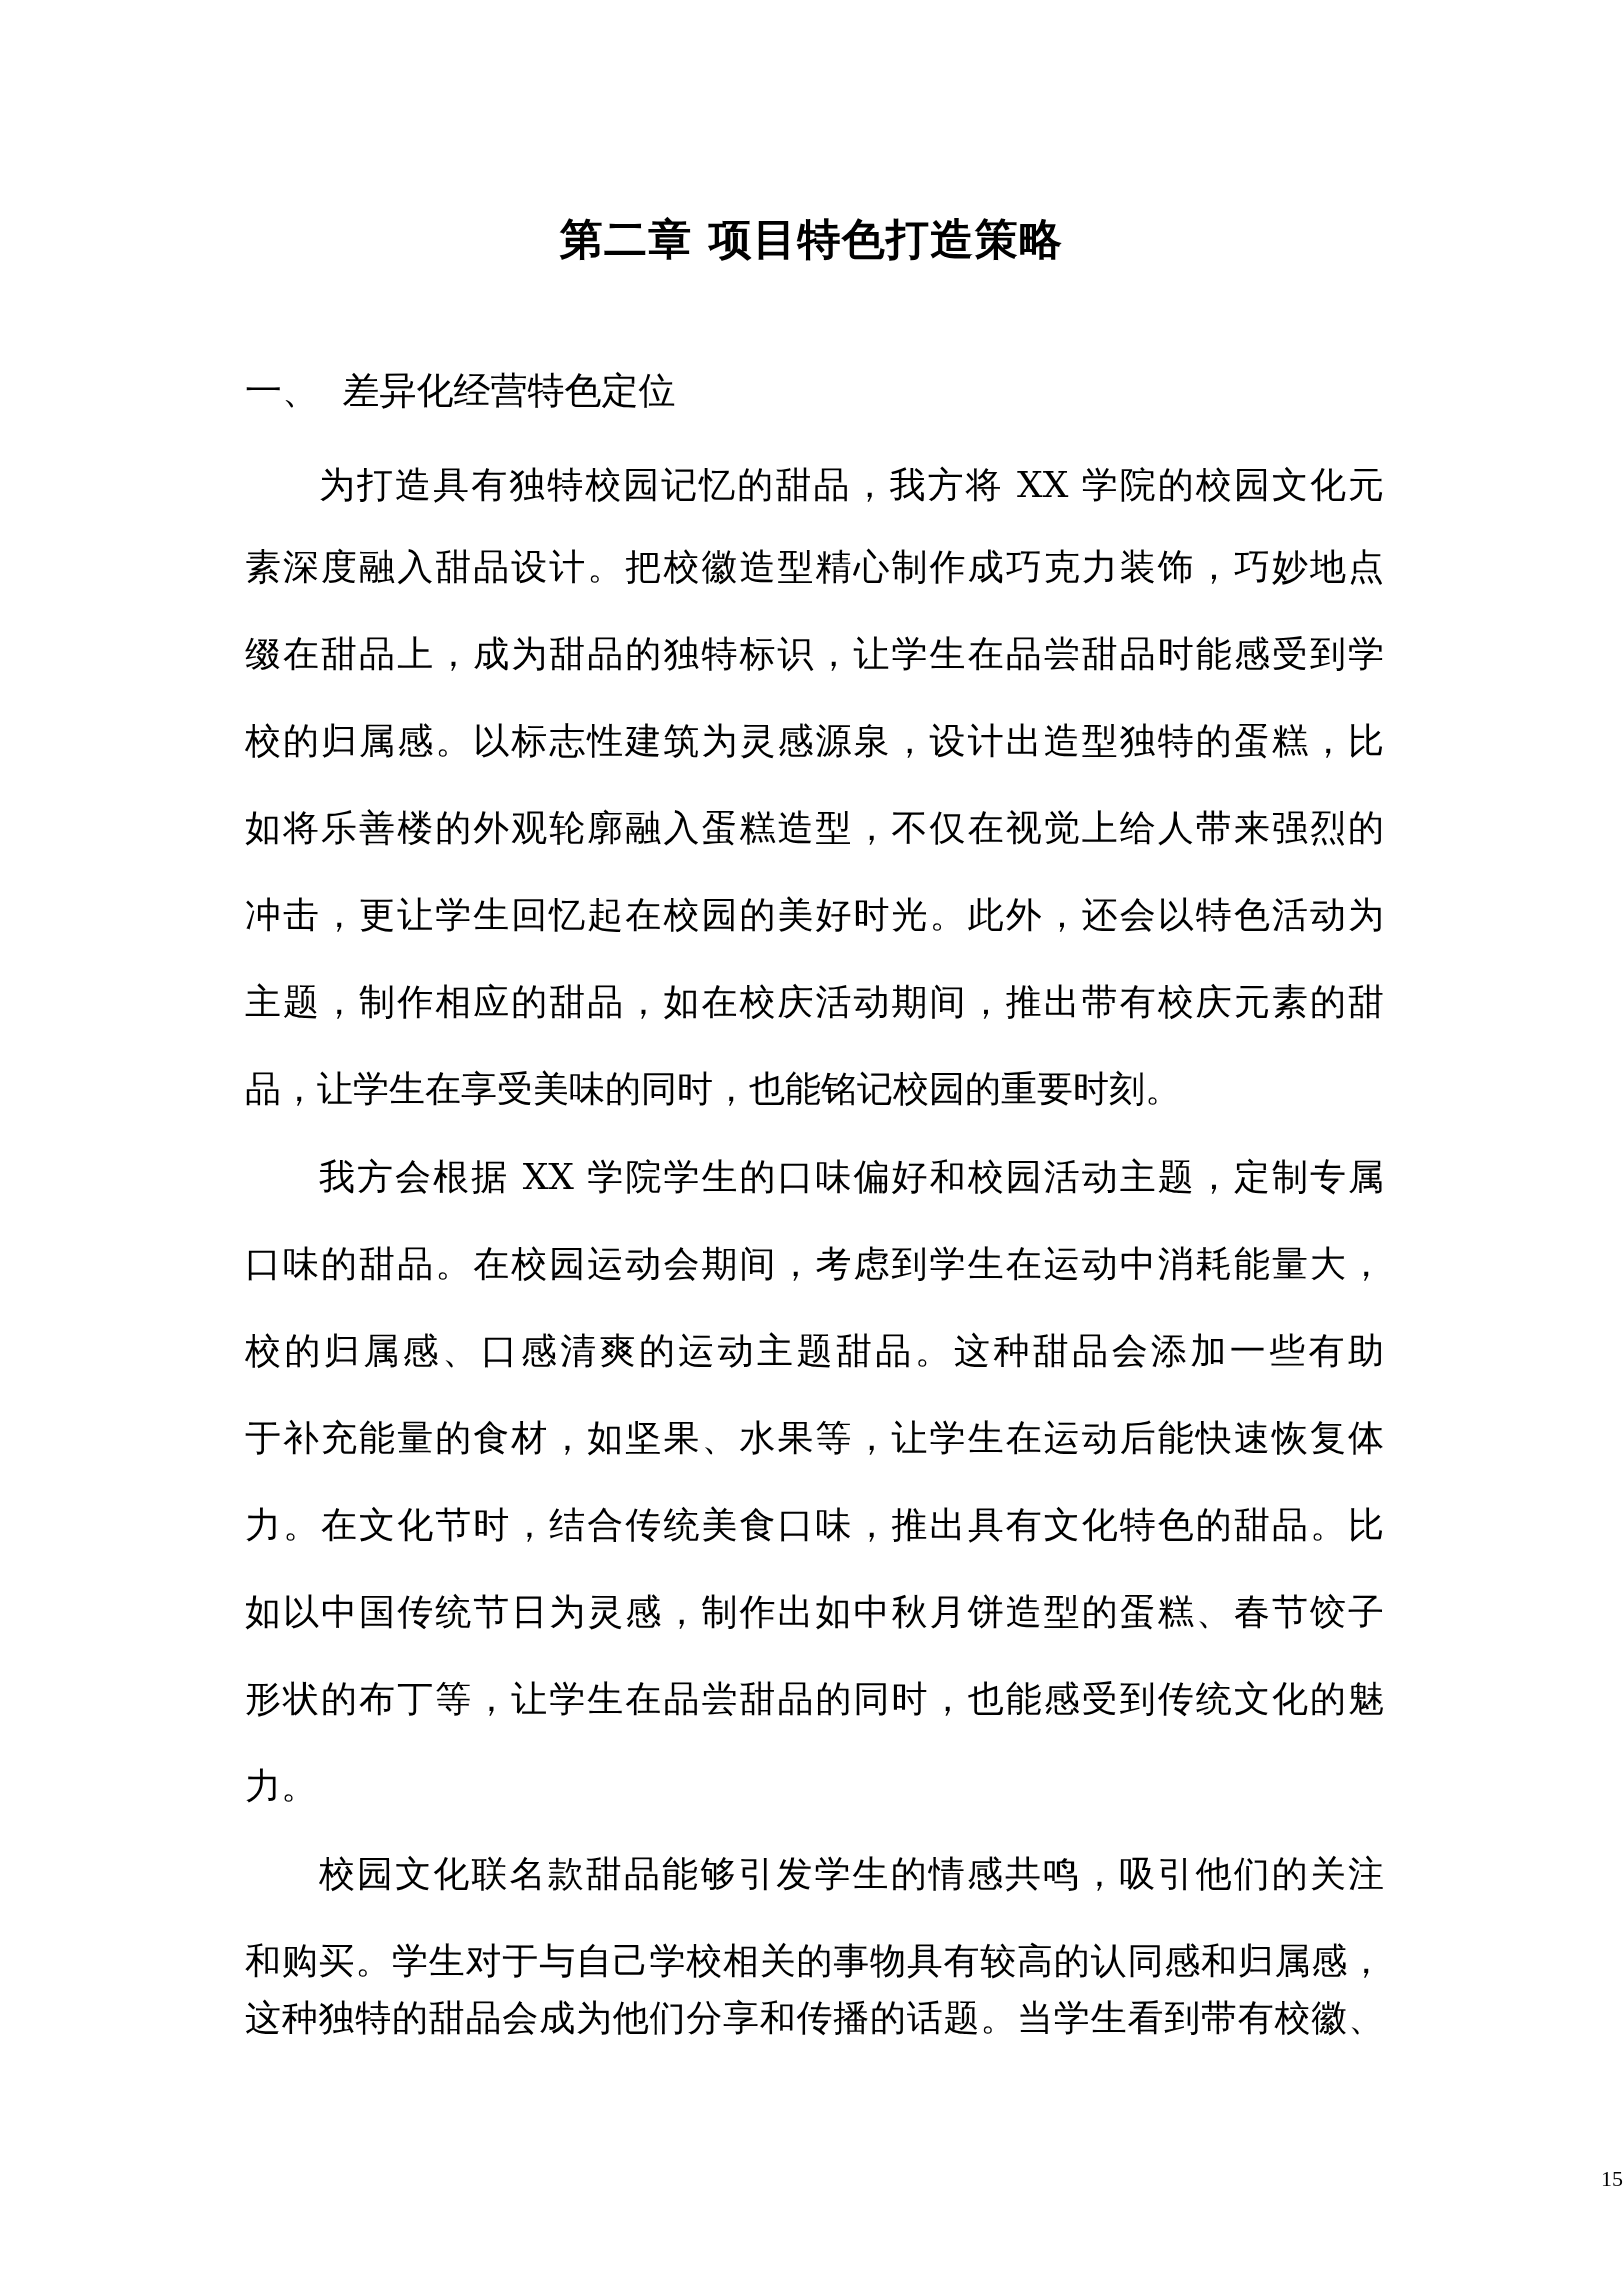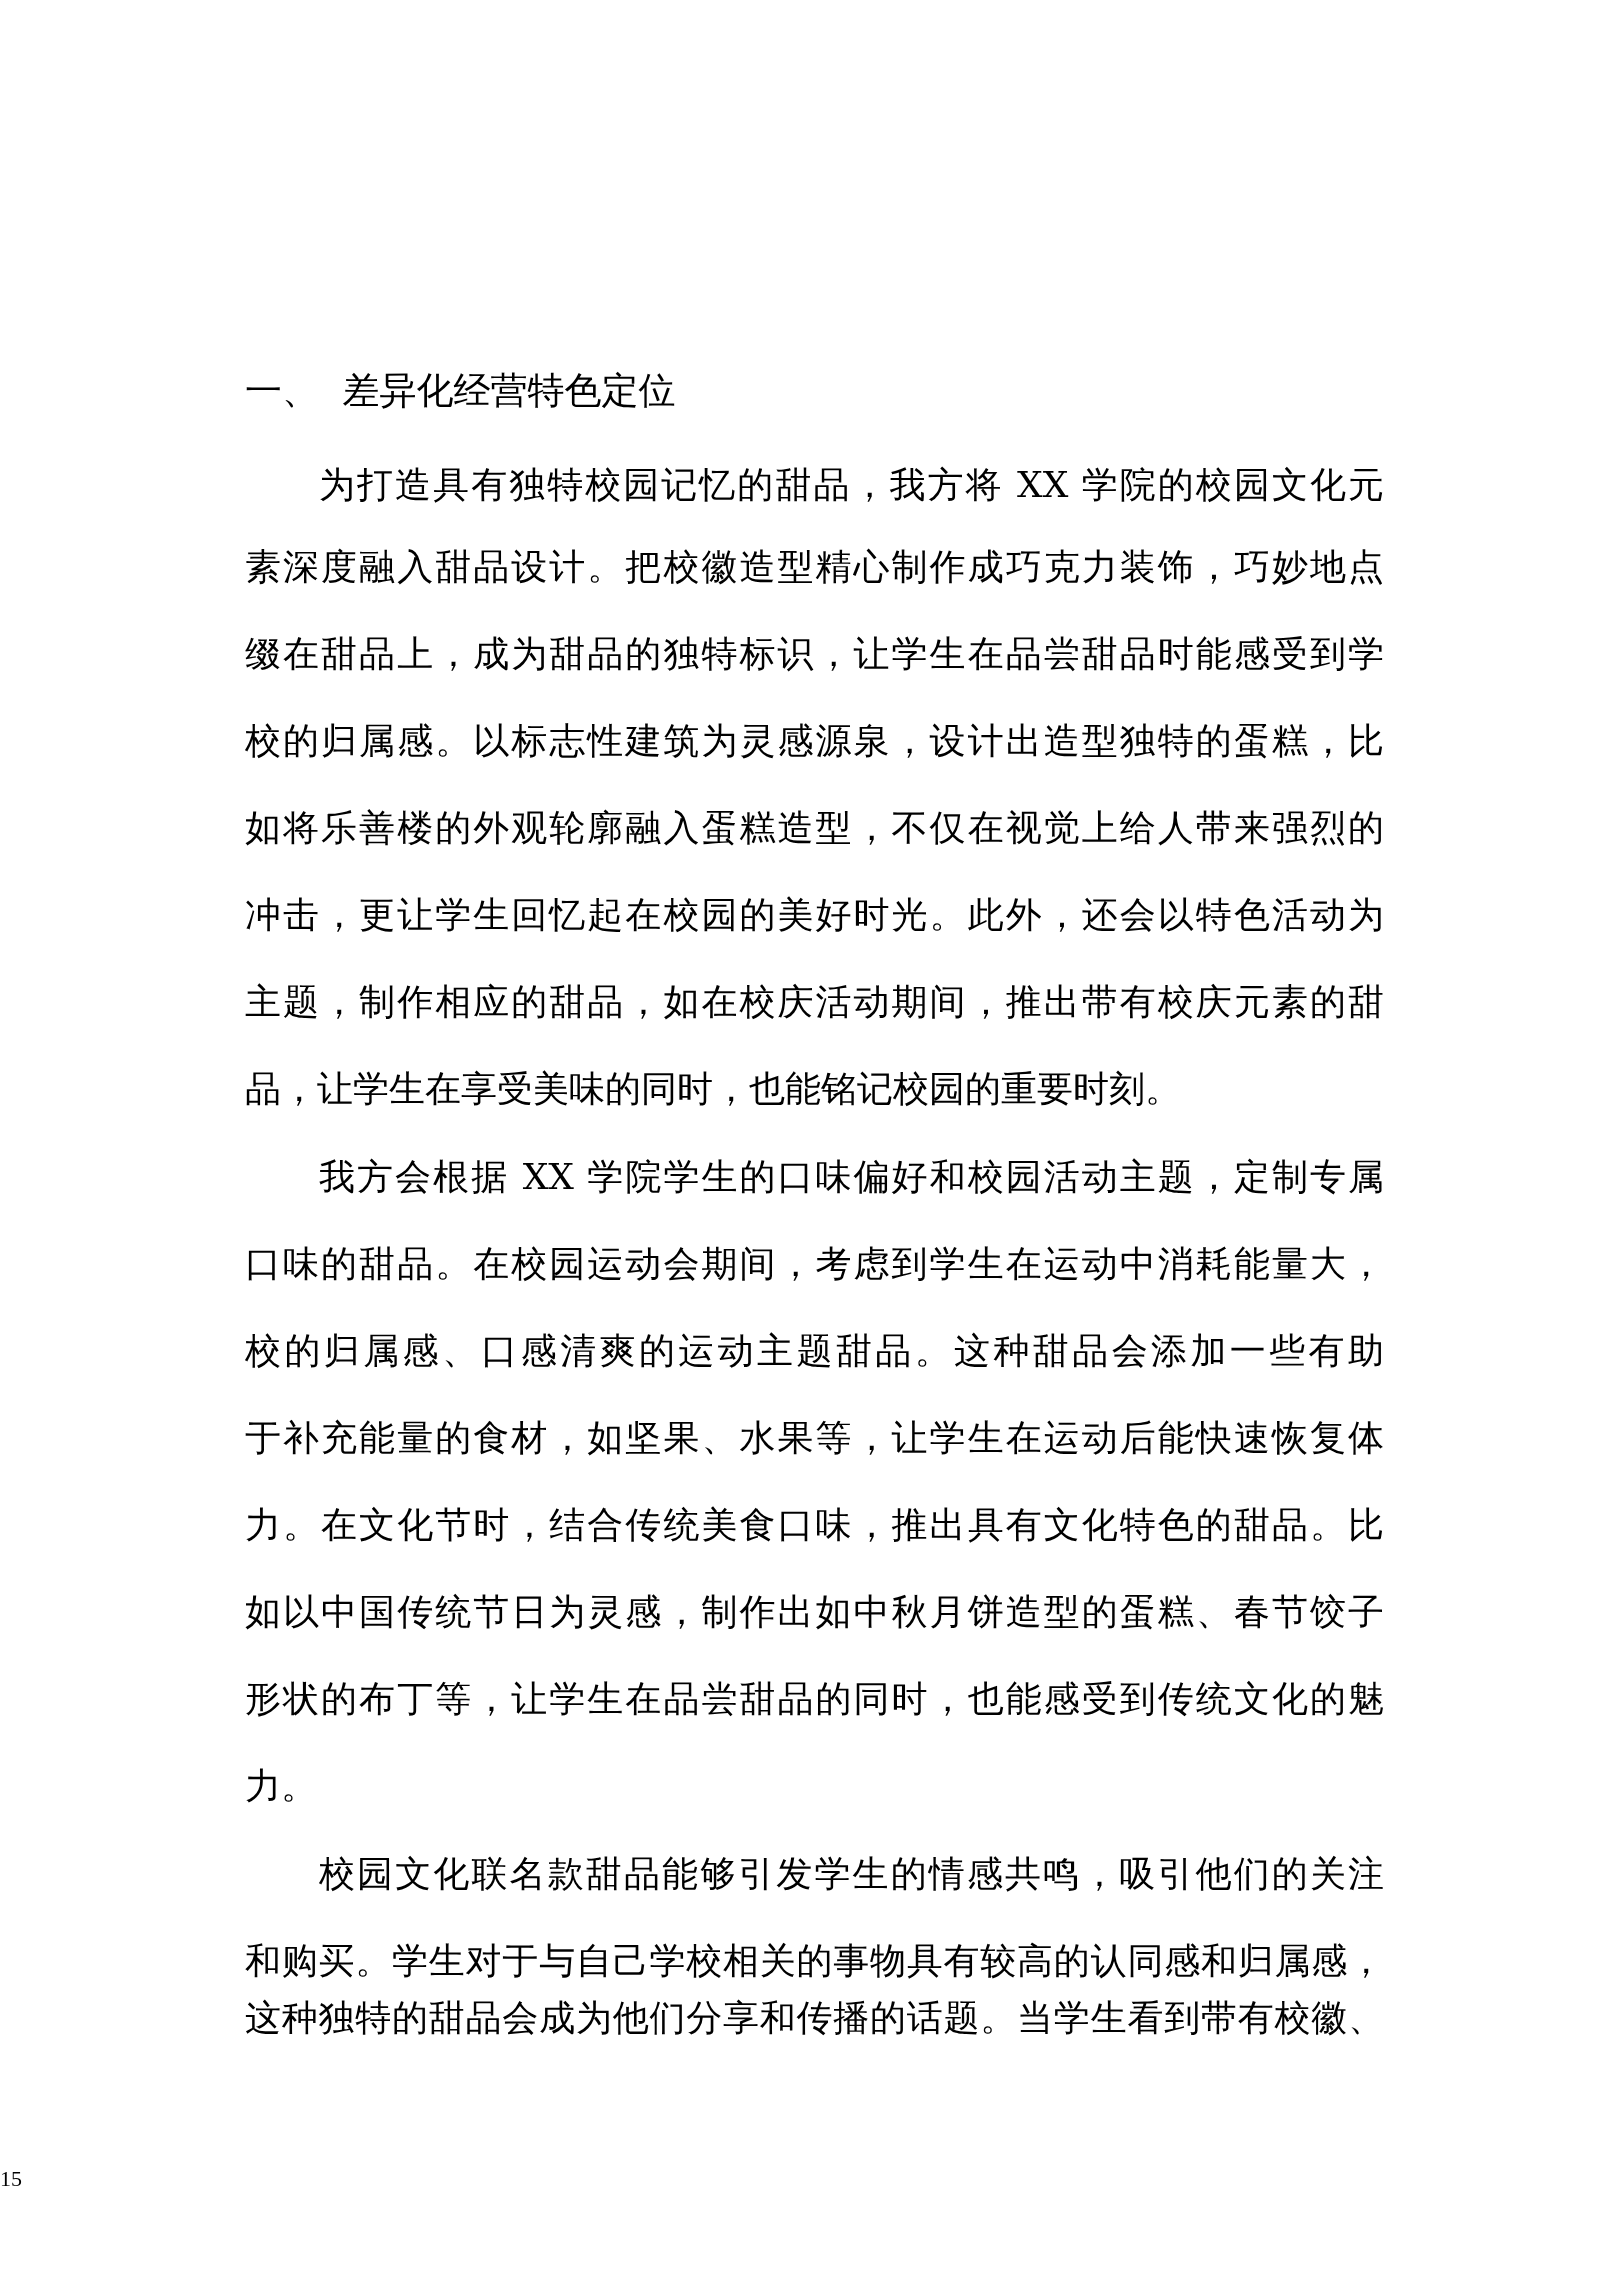--- a/index.html
+++ b/index.html
@@ -8,27 +8,28 @@
   .page { position: absolute; left: 0; top: 0; width: 1623px; height: 2295px; background: #fff; }
   .title { position: absolute; left: 0; width: 1623px; top: 213px; text-align: center;
            font-family: "DejaVu Sans", "Liberation Sans", sans-serif; font-weight: bold;
            font-size: 43px; line-height: 52px; letter-spacing: 1.3px; }
   .section { position: absolute; left: 245px; top: 368px; font-size: 37px; line-height: 46px;
              white-space: pre; }
   .line { position: absolute; left: 245px; width: 1139px; font-size: 36px; line-height: 46px;
           white-space: nowrap; text-align: justify; text-align-last: justify; }
   .line.indent { left: 319px; width: 1065px; }
   .line.last { text-align-last: left; }
-  .page-number { position: absolute; left: 0; width: 1623px; top: 2166px; text-align: left;
+  .page-number { position: absolute; left: 0; width: 1623px; top: 2166px; text-align: right;
                  font-size: 22px; line-height: 26px; font-family: "Liberation Serif", serif; }
 </style>
 </head>
 <body>
 
 <div class="page">
+  <div class="title">第二章  项目特色打造策略</div>
   <div class="section">一、  差异化经营特色定位</div>
 
   <div>
     <div class="line indent" style="top:462px">为打造具有独特校园记忆的甜品，我方将 XX 学院的校园文化元</div>
     <div class="line" style="top:544px">素深度融入甜品设计。把校徽造型精心制作成巧克力装饰，巧妙地点</div>
     <div class="line" style="top:631px">缀在甜品上，成为甜品的独特标识，让学生在品尝甜品时能感受到学</div>
     <div class="line" style="top:718px">校的归属感。以标志性建筑为灵感源泉，设计出造型独特的蛋糕，比</div>
     <div class="line" style="top:805px">如将乐善楼的外观轮廓融入蛋糕造型，不仅在视觉上给人带来强烈的</div>
     <div class="line" style="top:892px">冲击，更让学生回忆起在校园的美好时光。此外，还会以特色活动为</div>
     <div class="line" style="top:979px">主题，制作相应的甜品，如在校庆活动期间，推出带有校庆元素的甜</div>

